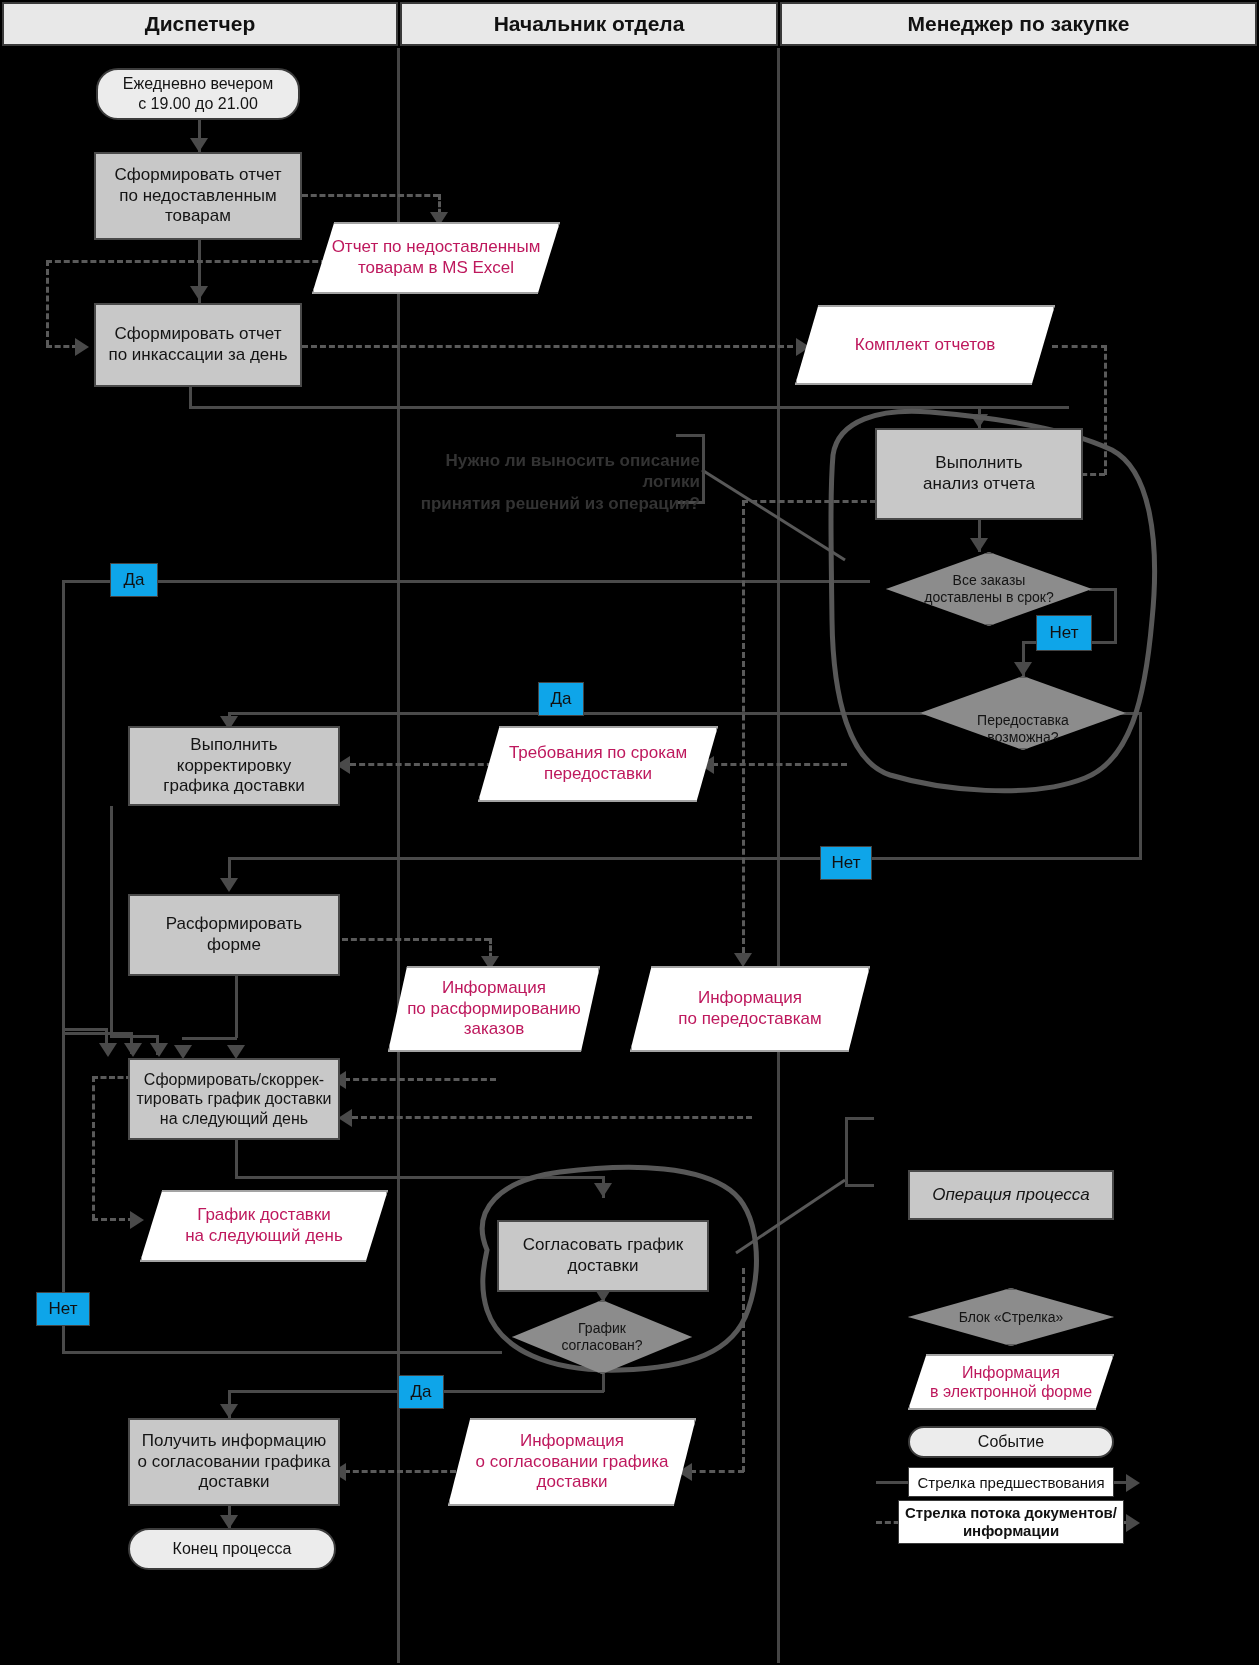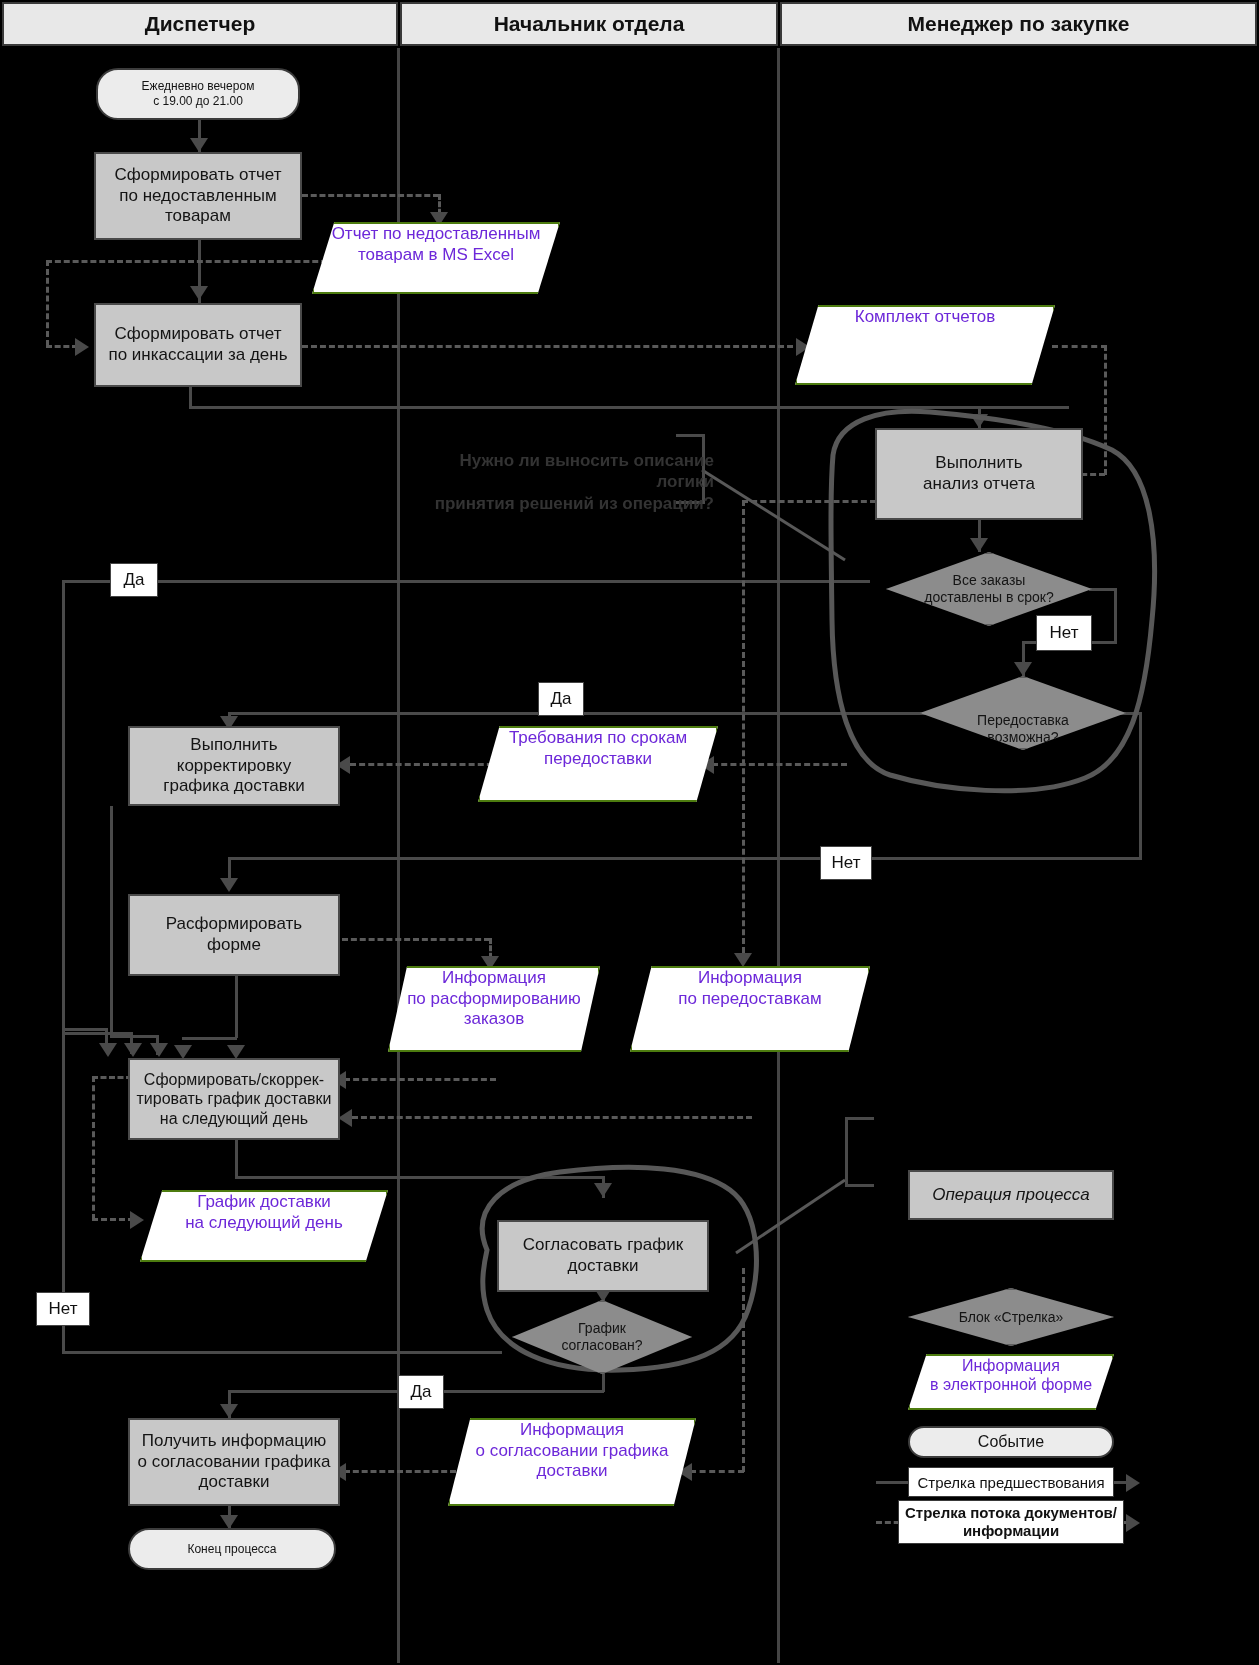--- a/index.html
+++ b/index.html
@@ -9,55 +9,55 @@
   
   .lane-head{position:absolute;top:2px;height:44px;background:#e8e8e8;border:2px solid #3a3a3a;
     display:flex;align-items:center;justify-content:center;font-weight:bold;font-size:21px;color:#111;
     box-sizing:border-box;}
   .lane-sep{position:absolute;width:3px;background:#454545;}
 
   
   .node{position:absolute;box-sizing:border-box;display:flex;align-items:center;justify-content:center;
     text-align:center;color:#141414;line-height:1.22;}
   .op{background:#c8c8c8;border:2px solid #4a4a4a;font-size:17px;}
-  .event{background:#ececec;border:2px solid #3c3c3c;border-radius:22px;font-size:12px;}
-
-  
-  .para{position:absolute;box-sizing:border-box;display:flex;justify-content:center;
-    text-align:center;color:#6d28d9;font-size:17px;line-height:1.22;
-    background:#fff;border:2px solid #4d7c0f;
+  .event{background:#ececec;border:2px solid #3c3c3c;border-radius:22px;font-size:16px;}
+
+  
+  .para{position:absolute;box-sizing:border-box;display:flex;align-items:center;justify-content:center;
+    text-align:center;color:#be185d;font-size:17px;line-height:1.22;
+    background:#fff;border:2px solid #a3a3a3;
     -webkit-clip-path:polygon(9% 0,100% 0,91% 100%,0 100%);
     clip-path:polygon(9% 0,100% 0,91% 100%,0 100%);}
   .para .ptxt{padding:0 14px;}
 
   
   .diam{position:absolute;box-sizing:border-box;display:flex;align-items:center;justify-content:center;
     text-align:center;color:#141414;line-height:1.2;font-size:14px;
     background:#8c8c8c;border:2px solid #5d5d5d;
     -webkit-clip-path:polygon(50% 0,100% 50%,50% 100%,0 50%);
     clip-path:polygon(50% 0,100% 50%,50% 100%,0 50%);}
 
   
-  .tag{position:absolute;background:#ffffff;border:1px solid #444;color:#111;font-size:17px;
+  .tag{position:absolute;background:#0ea5e9;border:1px solid #444;color:#111;font-size:17px;
     display:flex;align-items:center;justify-content:center;box-sizing:border-box;}
 
   
   .ln{position:absolute;background:#4a4a4a;}
   .ln.h{height:3px;}
   .ln.v{width:3px;}
   .dl{position:absolute;}
   .dl.h{border-top:3px dashed #5a5a5a;height:0;}
   .dl.v{border-left:3px dashed #5a5a5a;width:0;}
   .arw{position:absolute;width:0;height:0;}
   .arw.down{border-left:9px solid transparent;border-right:9px solid transparent;border-top:14px solid #4a4a4a;}
   .arw.left{border-top:9px solid transparent;border-bottom:9px solid transparent;border-right:14px solid #4a4a4a;}
   .arw.right{border-top:9px solid transparent;border-bottom:9px solid transparent;border-left:14px solid #4a4a4a;}
 
   
-  .annot{position:absolute;color:#333;font-weight:bold;font-size:17px;line-height:1.25;margin-left:14px;}
+  .annot{position:absolute;color:#333;font-weight:bold;font-size:17px;line-height:1.25;}
   .brace{position:absolute;border:3px solid #4a4a4a;border-left:none;}
   .brace-l{position:absolute;border:3px solid #4a4a4a;border-right:none;}
   svg.overlay{position:absolute;left:0;top:0;width:1259px;height:1665px;pointer-events:none;}
 </style>
 </head>
 <body>
 
 <div id="stage">
 
   <div class="lane-head" style="left:2px;width:396px;">

